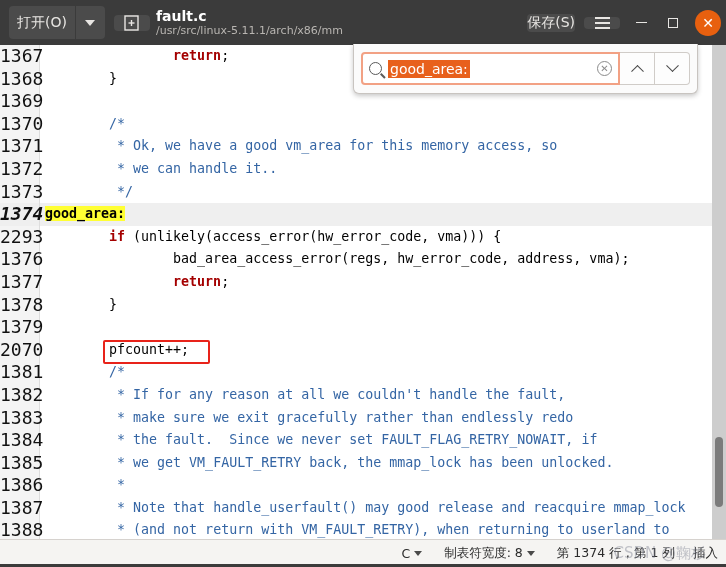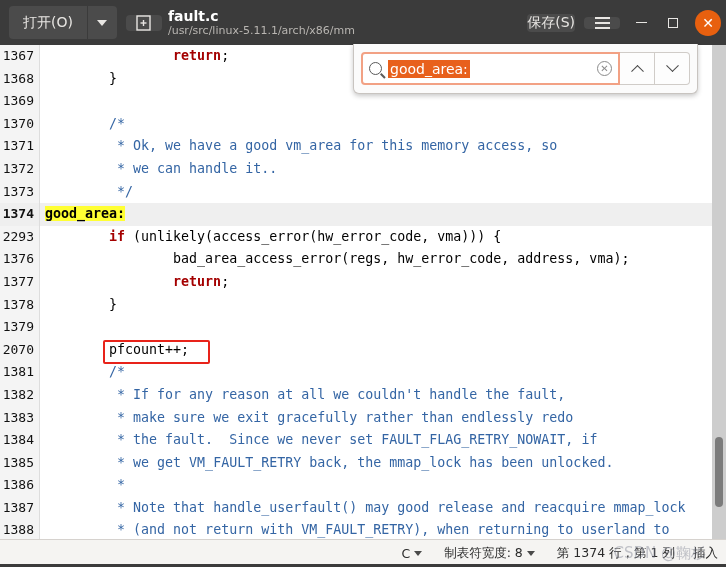--- a/index.html
+++ b/index.html
@@ -22,21 +22,21 @@
   .tb-group { display: flex; align-items: stretch; height: 33px; margin-left: 4px; }
   .tb-btn {
     background: #4b4b4b;
     color: #e8e6e3;
     border: none;
     font-size: 14px;
     display: flex; align-items: center; justify-content: center;
     cursor: pointer;
     font-family: "DejaVu Sans", "Liberation Sans", sans-serif;
   }
-  .tb-open { padding: 0 14px; border-radius: 4px 0 0 4px; }
+  .tb-open { padding: 0 8px; border-radius: 4px 0 0 4px; }
   .tb-open-arrow { width: 30px; border-radius: 0 4px 4px 0; border-left: 1px solid #3b3b3b; }
   .tb-newdoc { width: 36px; border-radius: 4px; margin-left: 9px; }
   .tb-save { padding: 0 0; border-radius: 4px; }
   .tb-menu { width: 36px; border-radius: 4px; margin-left: 9px; }
 
   .caret-down {
     width: 0; height: 0;
     border-left: 5px solid transparent;
     border-right: 5px solid transparent;
     border-top: 6px solid #e8e6e3;
@@ -88,27 +88,27 @@
   .gutterbg {
     position: absolute; top: 0; left: 0; width: 40px; height: 100%;
     background: #f4f4f4; border-right: 1px solid #dddddd;
   }
   .code-lines { position: relative; }
   .line { display: flex; align-items: flex-start; min-height: 22.6px; }
   .line.cur { background: #efefef; }
   .lno {
     width: 40px; min-width: 40px;
     text-align: right; padding-right: 5px;
-    color: #111111; font-size: 13px;
+    color: #111111; font-size: 18px;
     line-height: 22.6px;
     background: #f4f4f4;
     border-right: 1px solid #dddddd;
     user-select: none;
   }
-  .line.cur .lno { font-weight: bold; background: #efefef; }
+  .line.cur .lno { font-weight: bold; background: #efefef; font-style: italic; }
   .ltxt {
     padding-left: 5px;
     line-height: 22.6px;
     white-space: pre-wrap;
     word-break: break-word;
     color: #3465a4;
     flex: 1;
   }
   .line.cur .ltxt { font-weight: bold; }
   .plain { color: #000000; }

